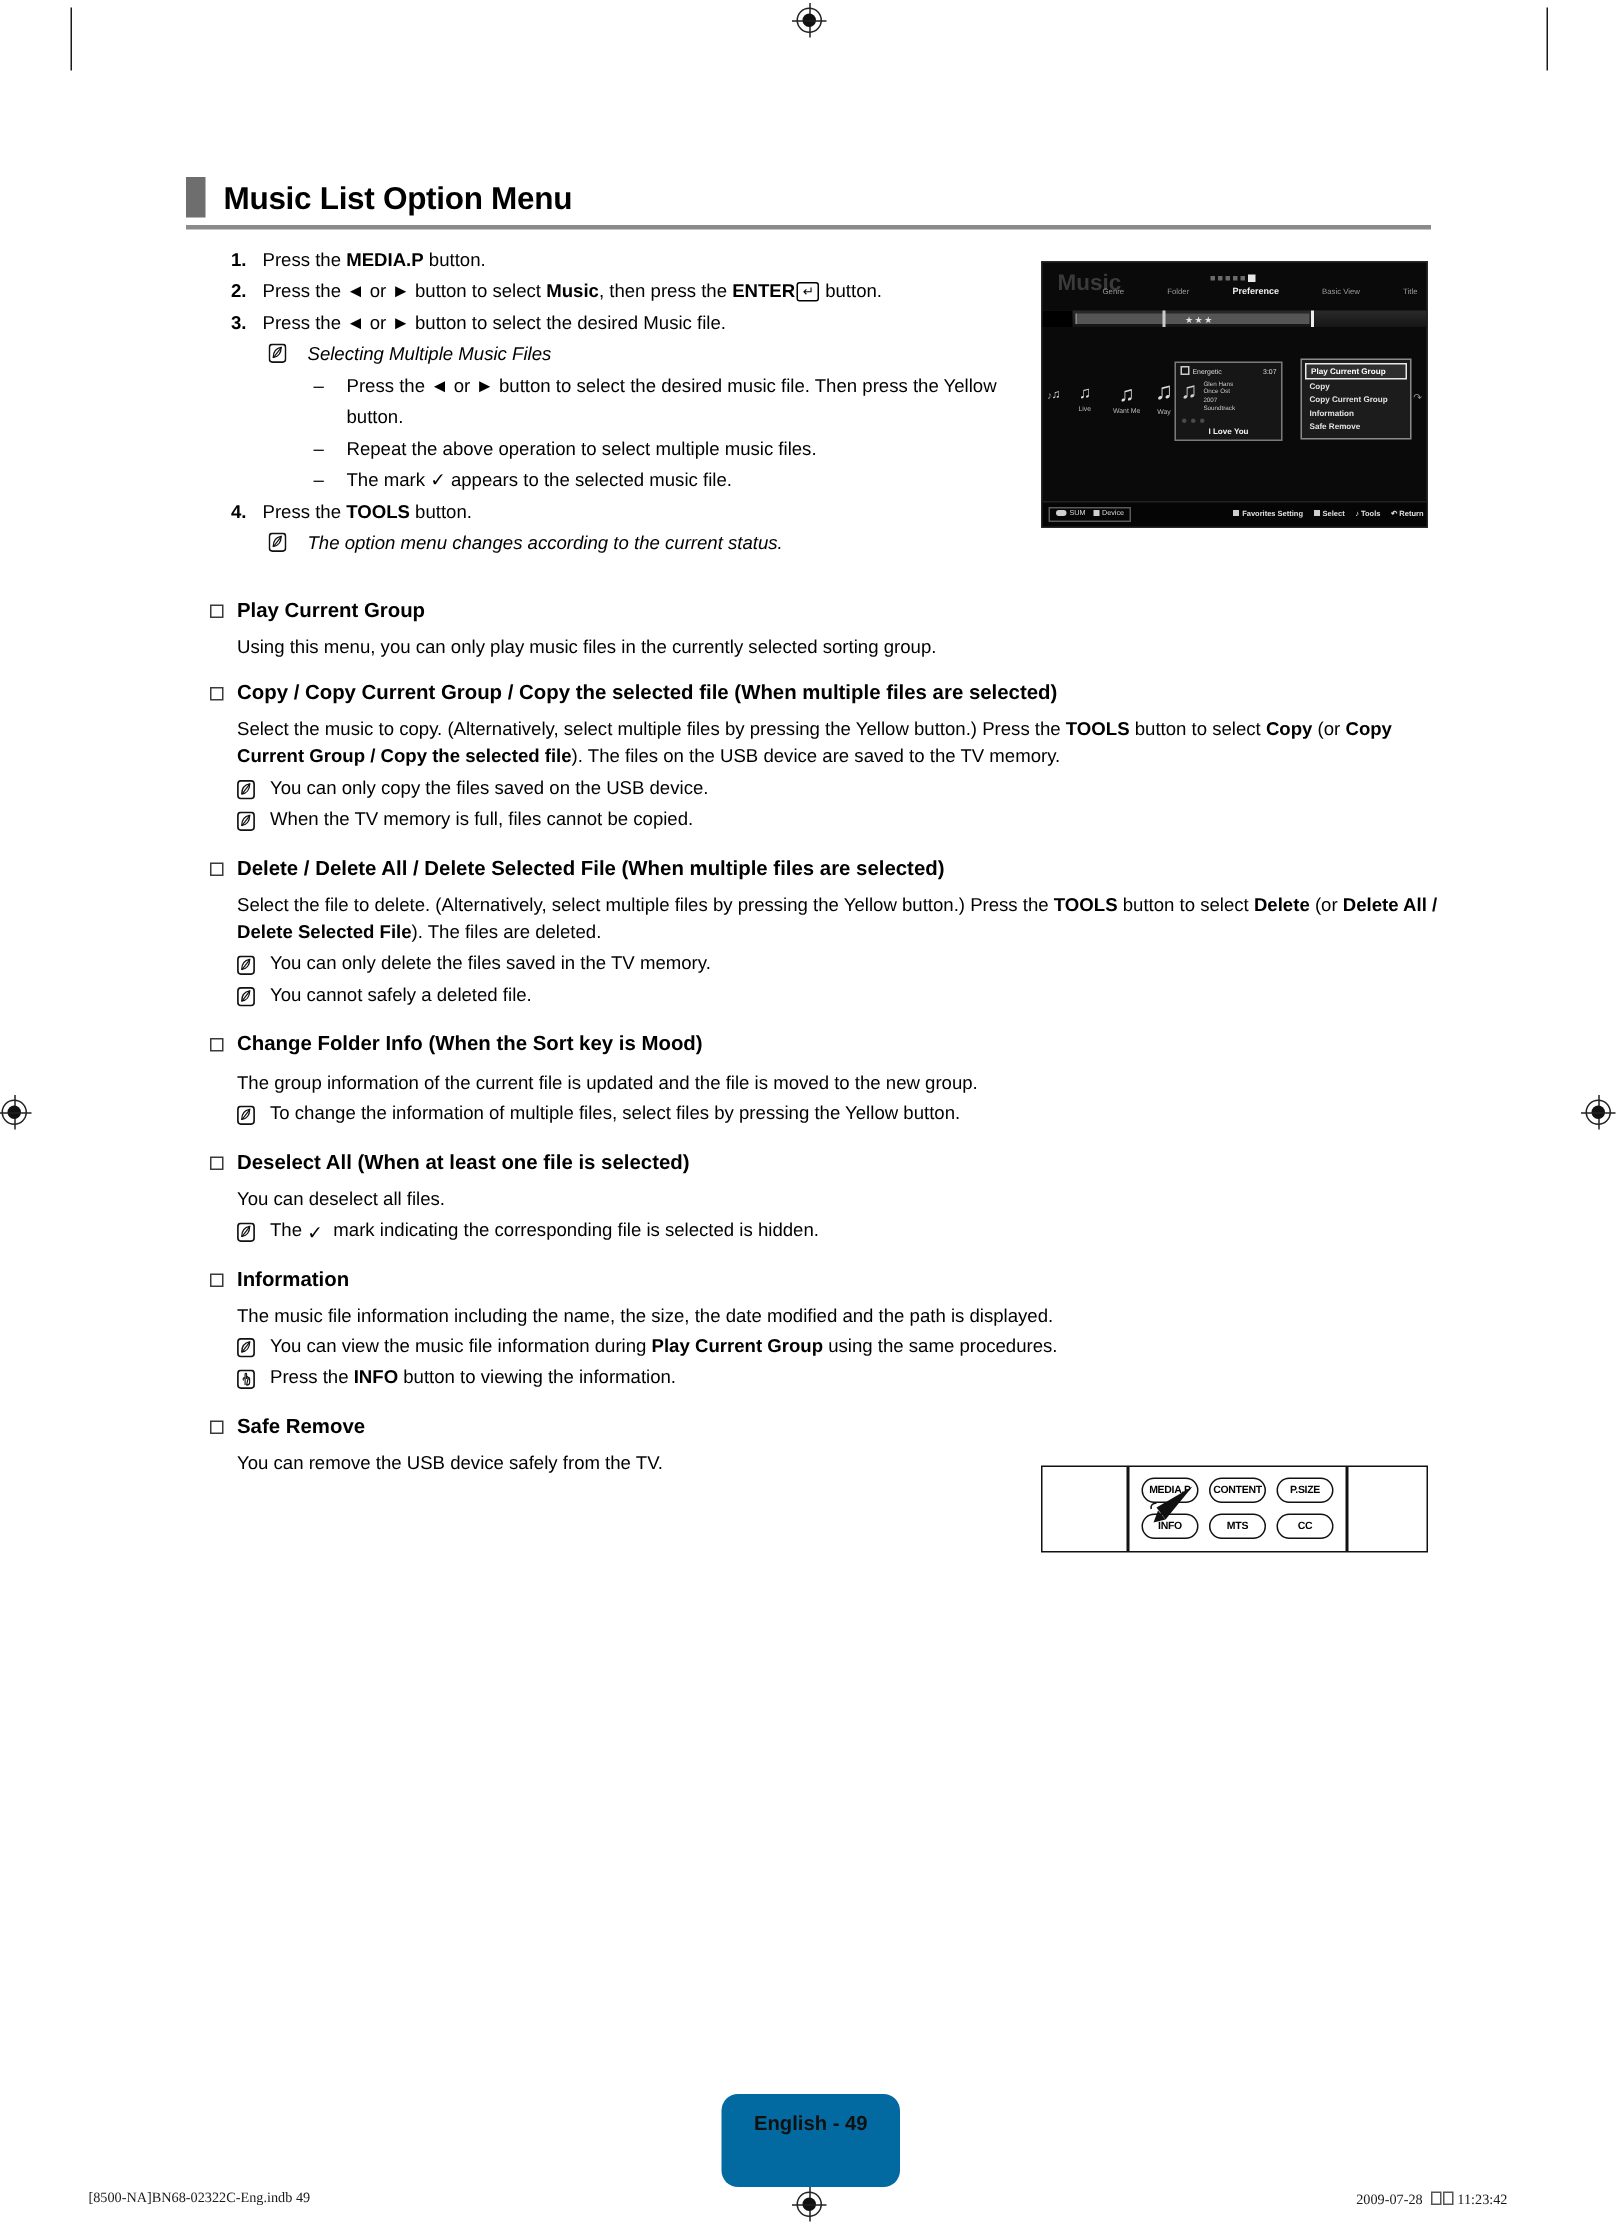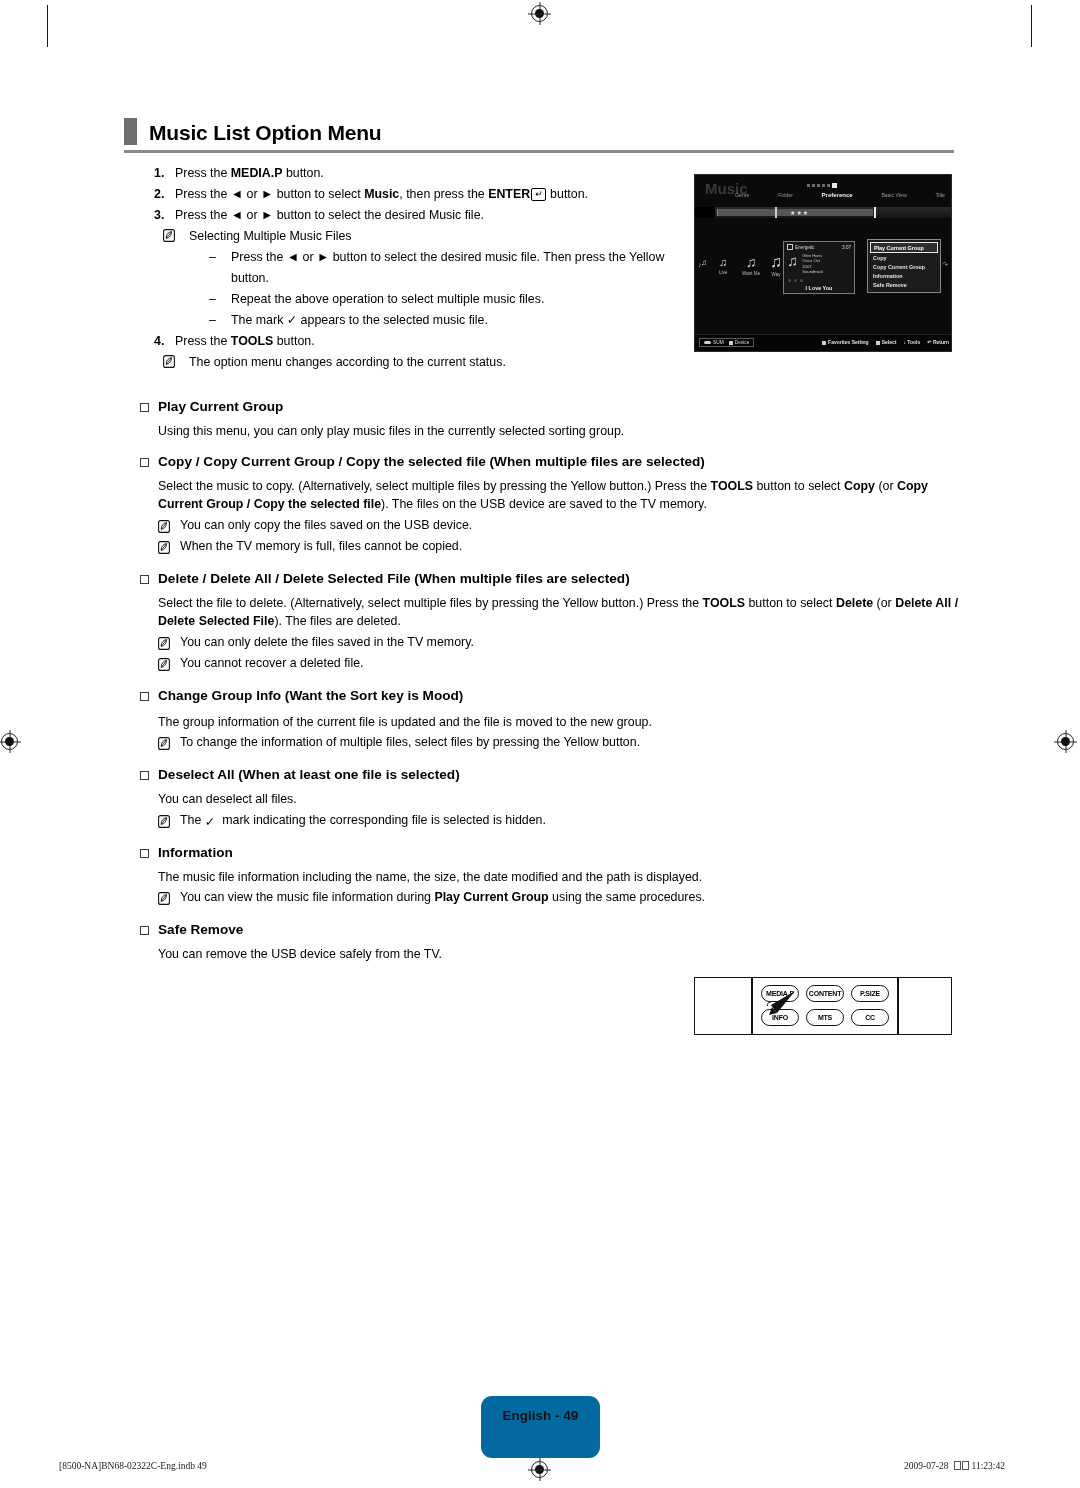--- a/index.html
+++ b/index.html
@@ -114,21 +114,22 @@
     width: 21px;
     flex: none;
     font-weight: bold;
     font-size: 12.4px;
   }
   .step .txt {
     flex: 1;
   }
   .substep {
     display: flex;
-    margin-left: 9px;
+    margin-left: 25px;
+    font-style: italic;
   }
   .substep .ic {
     width: 26px;
     flex: none;
   }
   .substep .txt { flex: 1; }
   .dash-item {
     display: flex;
     margin-left: 55px;
   }
@@ -754,28 +755,28 @@
         <div class="txt">You can only delete the files saved in the TV memory.</div>
       </div>
       <div class="note">
         <div class="ic">
           <span class="noteicon"><svg viewBox="0 0 12 13" width="12" height="13">
                 <rect x="0.6" y="0.6" width="10.8" height="11.8" rx="2" fill="none" stroke="#111" stroke-width="1.1"></rect>
                 <path d="M3.2 9.2 C3.2 5.6 5.2 3.2 8.4 2.6 C8.4 6.4 6.4 9.0 3.2 9.2 Z" fill="none" stroke="#111" stroke-width="0.9"></path>
                 <path d="M3.2 9.6 L8.6 2.6" stroke="#111" stroke-width="0.8"></path>
               </svg></span>
         </div>
-        <div class="txt">You cannot recover a deleted file.</div>
+        <div class="txt">You cannot safely a deleted file.</div>
       </div>
     </div>
 
     <div class="sec">
       <h3>
         <span class="sqbullet"></span>
-        <span>Change Group Info (Want the Sort key is Mood)</span>
+        <span>Change Folder Info (When the Sort key is Mood)</span>
       </h3>
       <p style="margin-top:8px;">The group information of the current file is updated and the file is moved to the new group.</p>
       <div class="note">
         <div class="ic">
           <span class="noteicon"><svg viewBox="0 0 12 13" width="12" height="13">
                 <rect x="0.6" y="0.6" width="10.8" height="11.8" rx="2" fill="none" stroke="#111" stroke-width="1.1"></rect>
                 <path d="M3.2 9.2 C3.2 5.6 5.2 3.2 8.4 2.6 C8.4 6.4 6.4 9.0 3.2 9.2 Z" fill="none" stroke="#111" stroke-width="0.9"></path>
                 <path d="M3.2 9.6 L8.6 2.6" stroke="#111" stroke-width="0.8"></path>
               </svg></span>
         </div>
@@ -810,20 +811,29 @@
       <div class="note">
         <div class="ic">
           <span class="noteicon"><svg viewBox="0 0 12 13" width="12" height="13">
                 <rect x="0.6" y="0.6" width="10.8" height="11.8" rx="2" fill="none" stroke="#111" stroke-width="1.1"></rect>
                 <path d="M3.2 9.2 C3.2 5.6 5.2 3.2 8.4 2.6 C8.4 6.4 6.4 9.0 3.2 9.2 Z" fill="none" stroke="#111" stroke-width="0.9"></path>
                 <path d="M3.2 9.6 L8.6 2.6" stroke="#111" stroke-width="0.8"></path>
               </svg></span>
         </div>
         <div class="txt">You can view the music file information during <b>Play Current Group</b> using the same procedures.</div>
       </div>
+      <div class="note">
+        <div class="ic">
+          <span class="noteicon"><svg viewBox="0 0 12 13" width="12" height="13">
+                <rect x="0.6" y="0.6" width="10.8" height="11.8" rx="2" fill="none" stroke="#111" stroke-width="1.1"></rect>
+                <path d="M5.4 10.4 L5.4 6.4 C5.4 5.4 4.2 5.2 4.2 6.2 L4.2 7.4 M5.4 6.6 L5.4 3.2 C5.4 2.4 6.4 2.4 6.4 3.2 L6.4 6.4 M6.4 5.2 C6.4 4.6 7.4 4.6 7.4 5.4 L7.4 7.0 M7.4 5.8 C7.4 5.2 8.4 5.3 8.4 6.0 L8.4 8.6 C8.4 9.8 7.4 10.4 6.4 10.4 Z" fill="none" stroke="#111" stroke-width="0.75" stroke-linejoin="round"></path>
+              </svg></span>
+        </div>
+        <div class="txt">Press the <b>INFO</b> button to viewing the information.</div>
+      </div>
     </div>
 
     <div class="sec">
       <h3>
         <span class="sqbullet"></span>
         <span>Safe Remove</span>
       </h3>
       <p>You can remove the USB device safely from the TV.</p>
     </div>
   </div>

